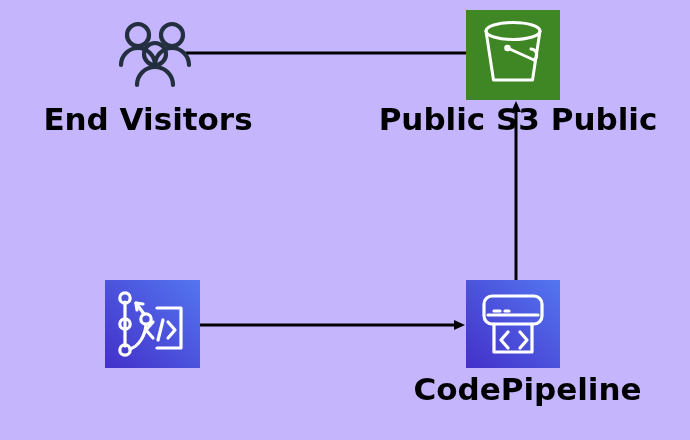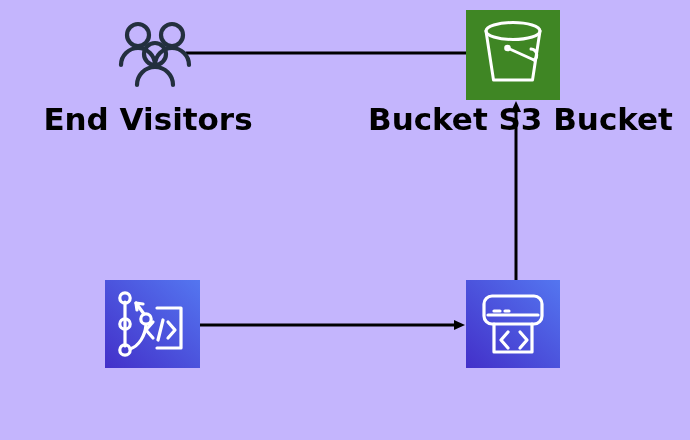--- a/index.html
+++ b/index.html
@@ -114,21 +114,21 @@
         <path d="M20 21 L27.5 70 L66.5 70 L74 21"></path>
 
         <ellipse cx="47" cy="21" rx="27" ry="8.5"></ellipse>
 
         <path d="M41.5 38 L68 50"></path>
         <path d="M68 50 a6 6 0 0 0 -3 -11"></path>
         <circle cx="41.5" cy="38" r="3.3" fill="#FFFFFF" stroke="none"></circle>
       </g>
     </svg>
   </div>
-  <div class="node-label" id="label-public-s3">Bucket S3 Bucket</div>
+  <div class="node-label" id="label-public-s3">Public S3 Public</div>
 
   <div class="node node-icon" id="icon-git-repository">
     <svg class="aws-square" viewBox="0 0 95 88" width="95" height="88">
       <defs>
         <linearGradient id="grad-git" x1="0" y1="1" x2="1" y2="0">
           <stop offset="0%" stop-color="#4330C9"></stop>
           <stop offset="100%" stop-color="#5476F0"></stop>
         </linearGradient>
       </defs>
       <rect x="0" y="0" width="95" height="88" fill="url(#grad-git)"></rect>
@@ -173,14 +173,15 @@
         <path d="M28 31 L34 31"></path>
         <path d="M39 31 L43 31"></path>
 
         <path d="M28 44 L28 72 L66 72 L66 44"></path>
 
         <path d="M42 52 L35 60 L42 68"></path>
         <path d="M54 52 L61 60 L54 68"></path>
       </g>
     </svg>
   </div>
+  <div class="node-label" id="label-codepipeline">CodePipeline</div>
 
 </div>
 
 </body></html>

